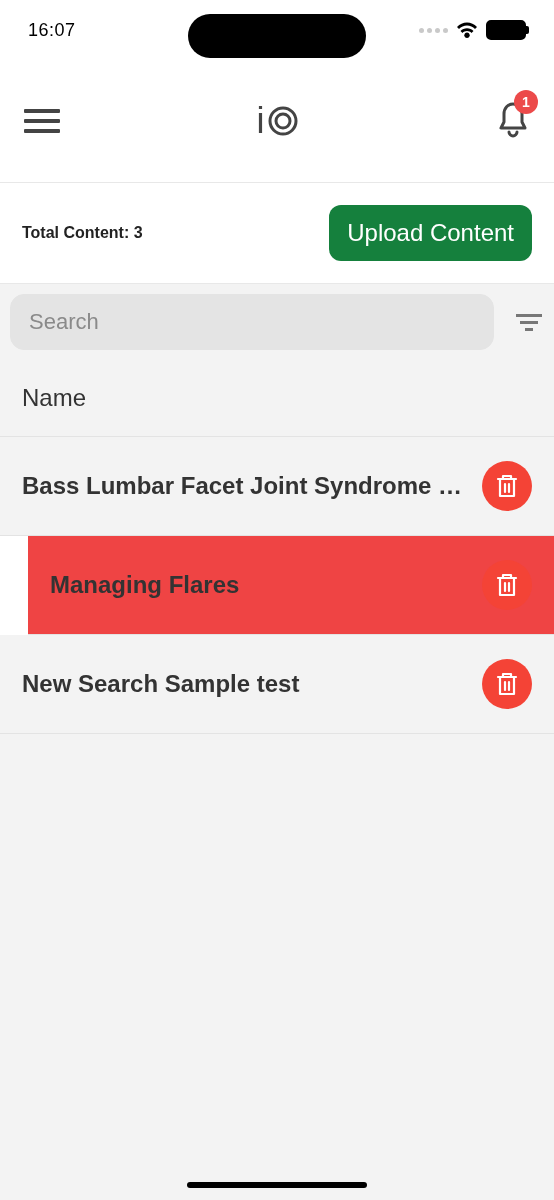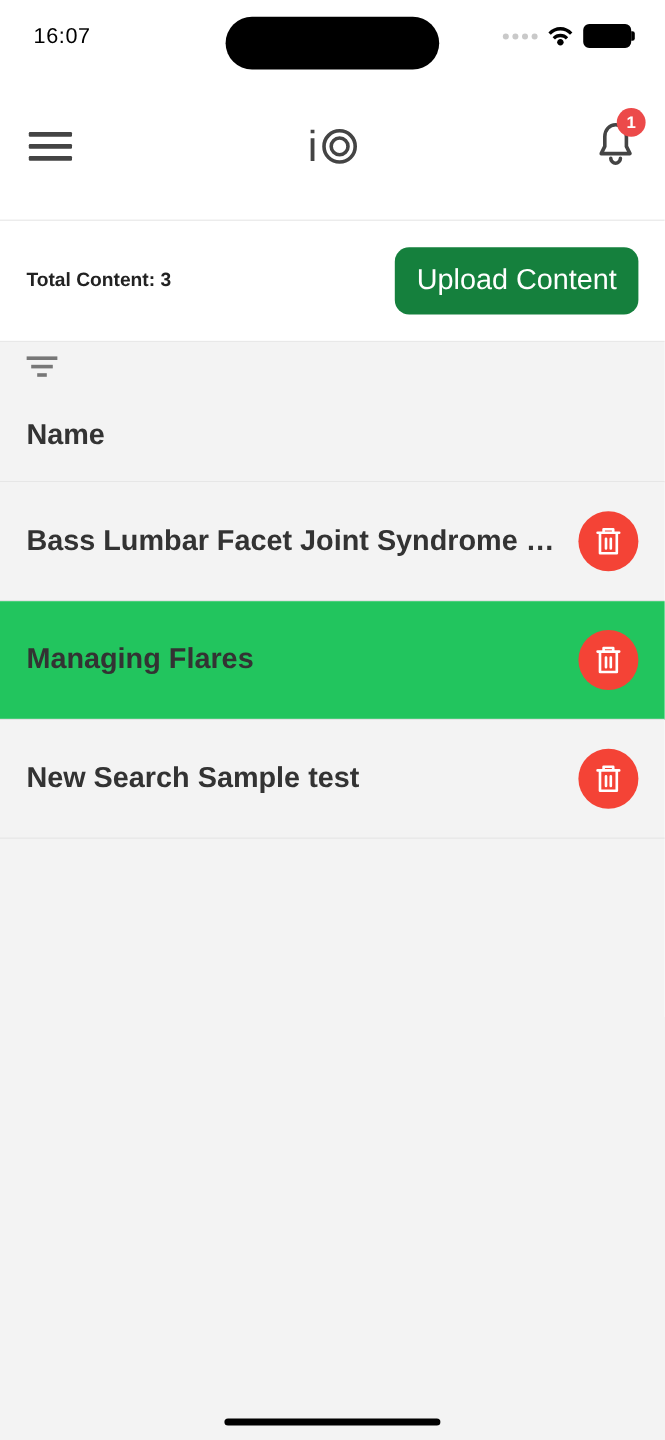--- a/index.html
+++ b/index.html
@@ -173,36 +173,37 @@
       cursor: pointer;
     }
     
     .table-header {
       padding: 24px 22px;
       border-bottom: 1px solid #e3e3e3;
       background: #f3f3f3;
     }
     .table-header-label {
       font-size: 24px;
-      font-weight: 700;
+      font-weight: 400;
       color: #333;
     }
     
     .table-row {
       display: flex;
       align-items: center;
       justify-content: space-between;
       padding: 24px 22px;
       border-bottom: 1px solid #e3e3e3;
       background: #f3f3f3;
       cursor: pointer;
       gap: 16px;
     }
     .table-row.selected {
-      background: #22c55e;
+      background: #ef4444;
+      margin-left: 28px;
     }
     .row-title {
       font-size: 24px;
       font-weight: 600;
       color: #333;
       white-space: nowrap;
       overflow: hidden;
       text-overflow: ellipsis;
       flex: 1;
       min-width: 0;
@@ -295,20 +296,21 @@
   </div>
 
   <div class="summary-row">
     <div class="total-content">Total Content: 3</div>
     <button class="upload-btn">Upload Content</button>
   </div>
 
   <div class="content-list-area">
 
     <div class="search-row">
+      <input type="text" class="search-input" placeholder="Search" style="">
       <div class="filter-btn">
         <svg width="26" height="20" viewBox="0 0 26 20">
           <rect x="0" y="2" width="26" height="3" fill="#777"></rect>
           <rect x="4" y="9" width="18" height="3" fill="#777"></rect>
           <rect x="9" y="16" width="8" height="3" fill="#777"></rect>
         </svg>
       </div>
     </div>
 
     <div class="table-header">

